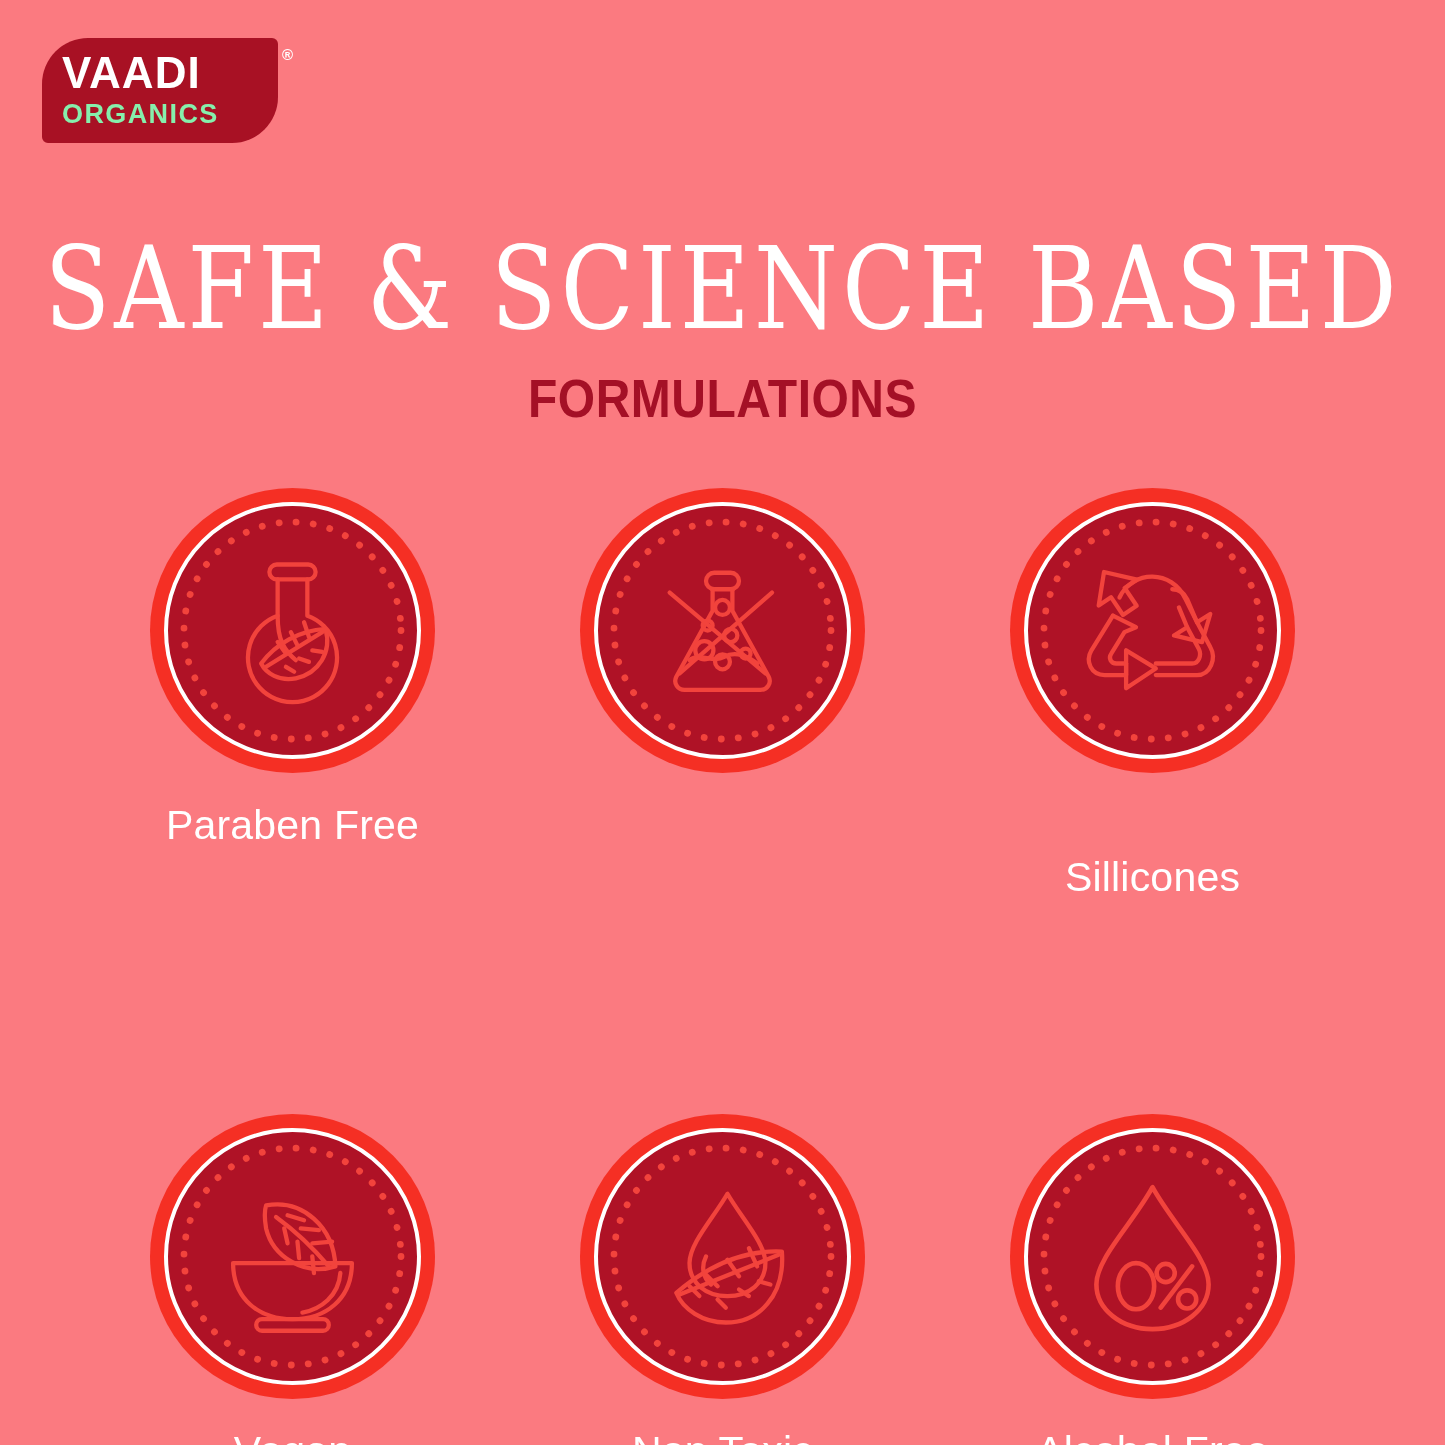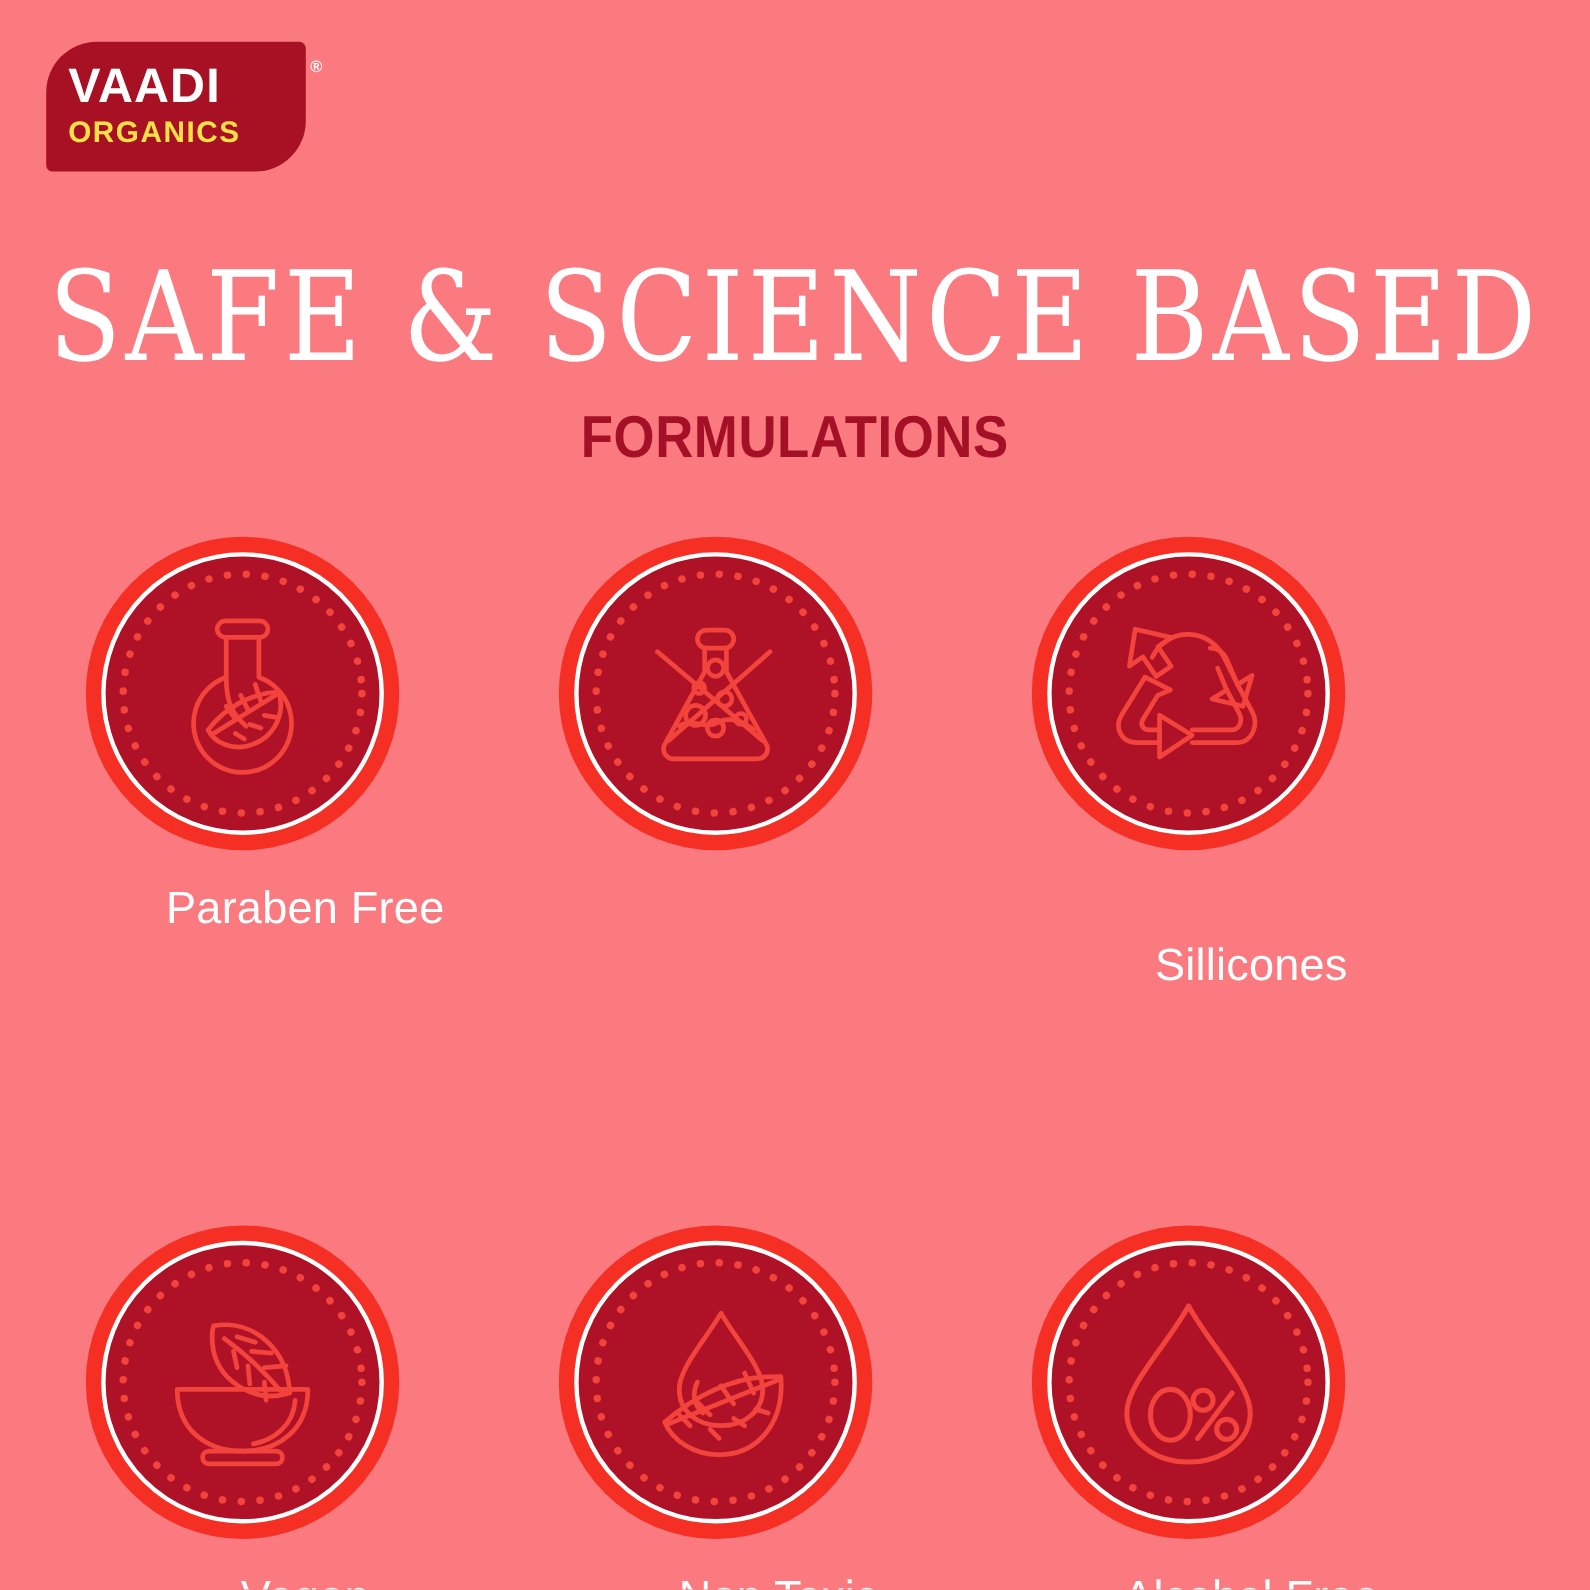--- a/index.html
+++ b/index.html
@@ -15,21 +15,21 @@
     position: relative;
     -webkit-font-smoothing: antialiased;
   }
 
   
   #brand-logo {
     position: absolute;
     left: 42px;
     top: 38px;
     width: 236px;
-    height: 118px;
+    height: 105px;
     background: #A81124;
     border-radius: 46px 6px 46px 6px;
     box-sizing: border-box;
     padding-left: 20px;
     display: flex;
     flex-direction: column;
     justify-content: center;
   }
   #brand-logo .logo-main {
     color: #ffffff;
@@ -43,21 +43,21 @@
   }
   #brand-logo .logo-reg {
     position: absolute;
     font-size: 15px;
     font-weight: bold;
     top: -4px;
     right: -16px;
     color: #ffffff;
   }
   #brand-logo .logo-sub {
-    color: #fde047;
+    color: #86efac;
     font-family: "Liberation Sans", sans-serif;
     font-weight: bold;
     font-size: 27px;
     line-height: 1.15;
     letter-spacing: 1.4px;
     margin-top: 4px;
   }
 
   
   #headline {
@@ -104,20 +104,21 @@
     justify-content: center;
     align-items: flex-start;
   }
   .badge-row.row-2 {
     margin-top: 210px;
   }
   .badge-cell {
     width: 430px;
     display: flex;
     flex-direction: column;
+    align-items: center;
   }
   .badge-disc {
     width: 285px;
     height: 285px;
     border-radius: 50%;
     background: #F52F24;
     display: flex;
     align-items: center;
     justify-content: center;
     position: relative;

